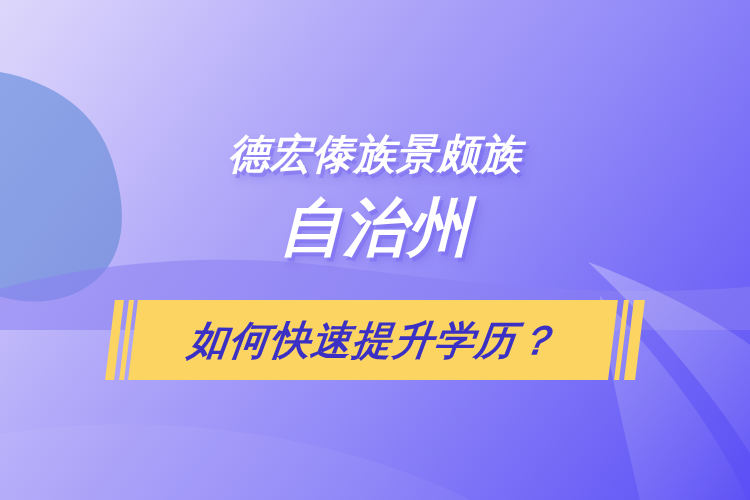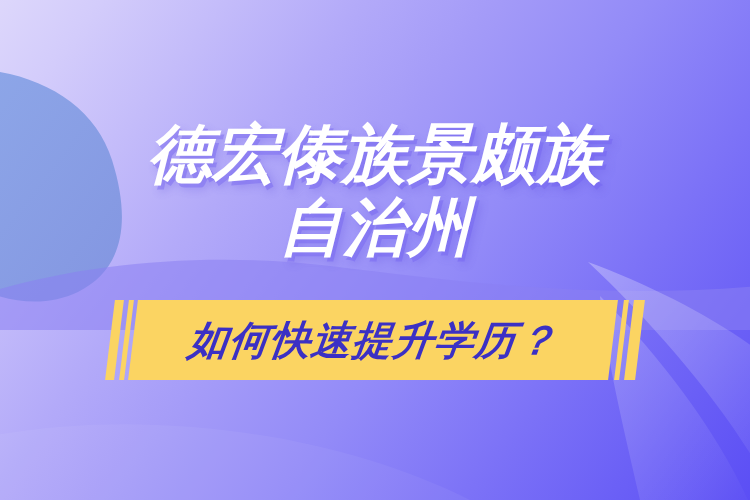--- a/index.html
+++ b/index.html
@@ -52,21 +52,21 @@
     color: #ffffff;
     font-weight: 700;
     font-style: italic;
     font-size: 63px;
     line-height: 73px;
     letter-spacing: 1px;
     white-space: nowrap;
     text-shadow: 3px 4px 0 rgba(112, 94, 240, 0.40),
                  5px 6px 9px rgba(90, 72, 222, 0.30);
   }
-  .title-line-1 { font-size: 64px; text-align: center; }
+  .title-line-1 { font-size: 41px; text-align: center; }
   .title-line-2 { font-size: 63px; }
 
   
   .banner-row {
     position: absolute;
     left: 0;
     top: 300px;
     width: 750px;
     height: 84px;
     z-index: 7;

